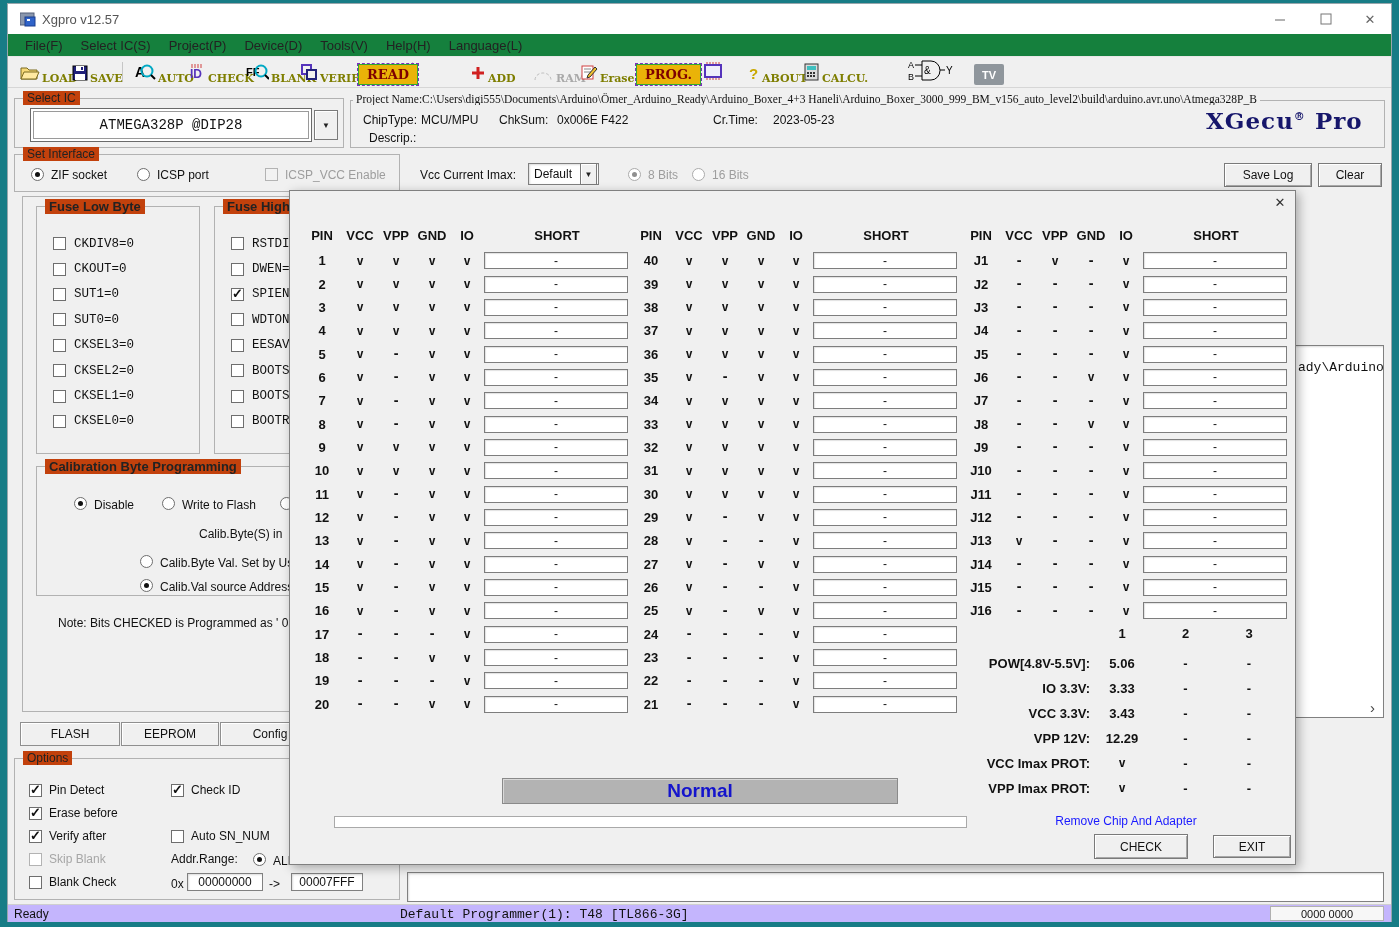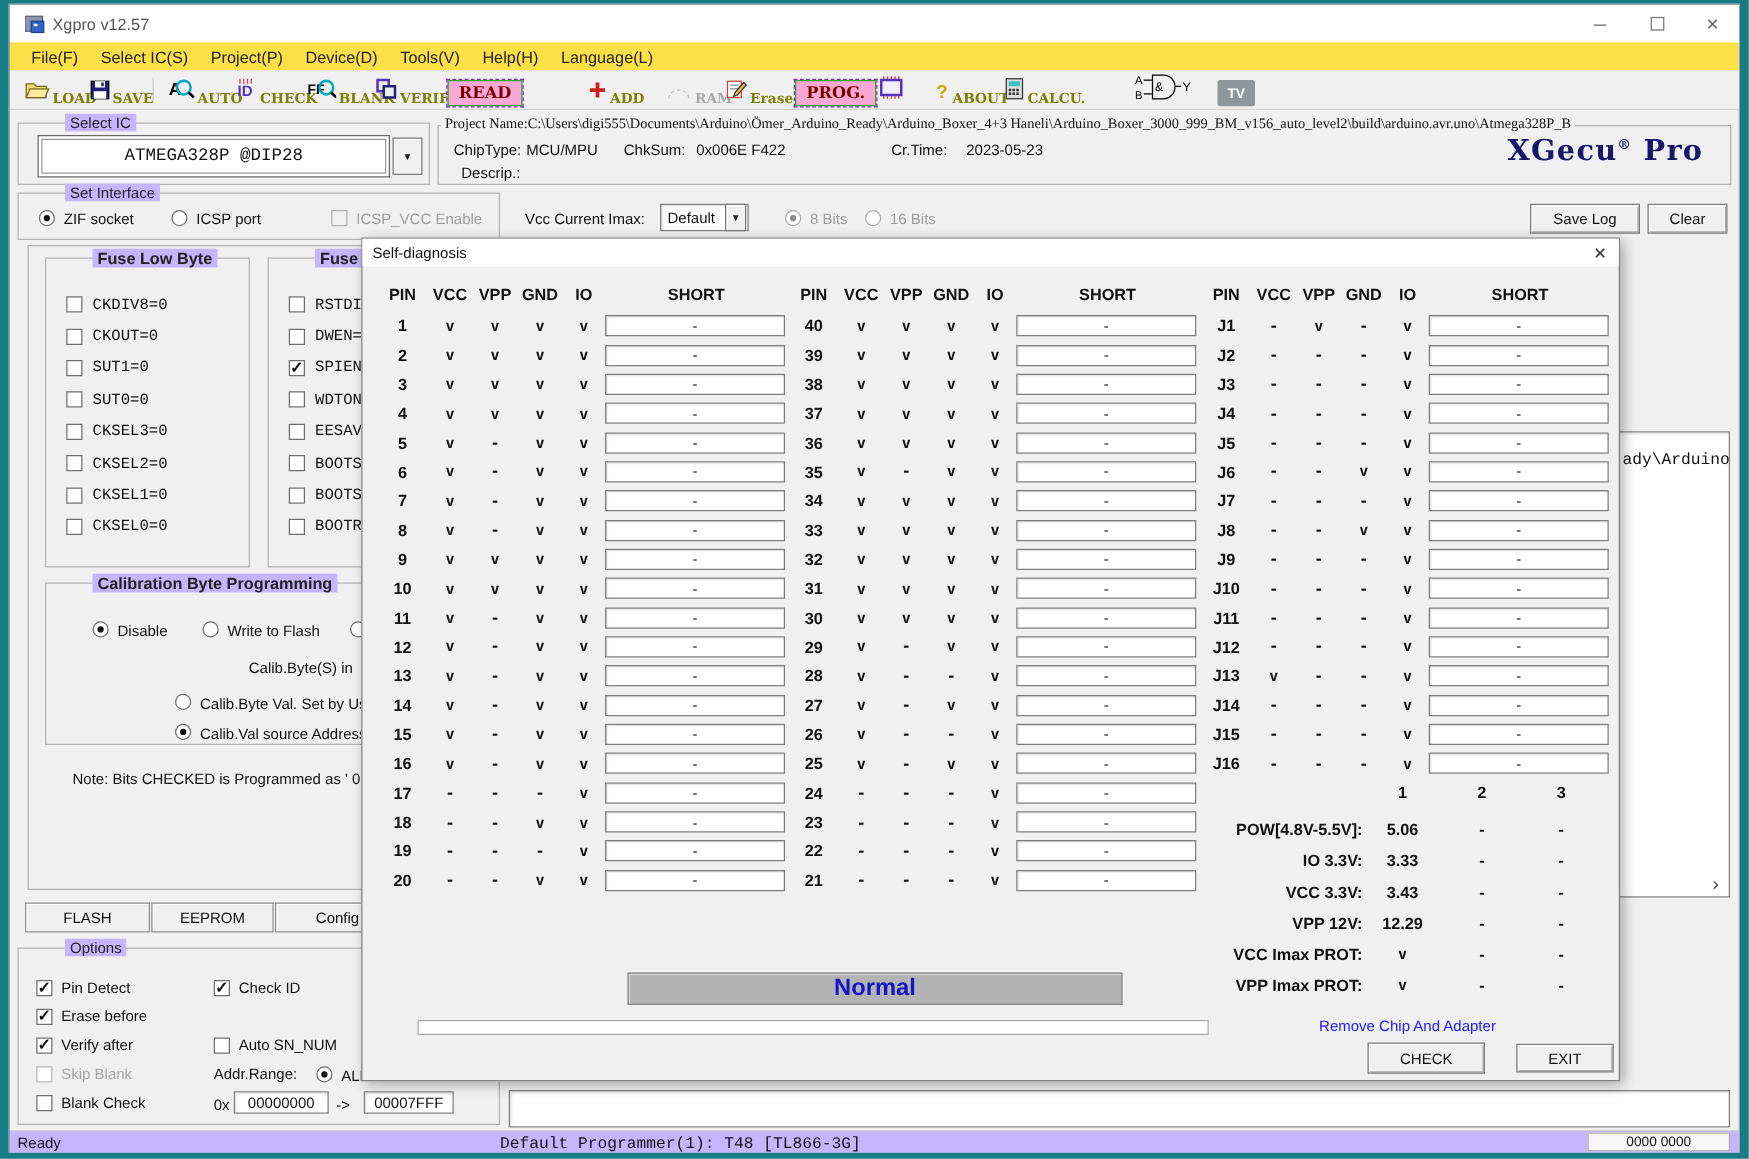--- a/index.html
+++ b/index.html
@@ -3,32 +3,32 @@
 <meta charset="utf-8">
 <style>
   * { box-sizing: border-box; margin: 0; padding: 0; }
   html,body { width:1399px; height:927px; }
   body { position:relative; overflow:hidden; background:#177c86; font-family:"Liberation Sans",sans-serif; color:#111; }
   .win-bg { position:absolute; left:7px; top:3px; width:1385px; height:919px; background:#f0f0f0; border:1px solid #97a6ac; }
   .titlebar { position:absolute; left:8px; top:4px; width:1383px; height:30px; background:#fff; }
   .title-text { position:absolute; left:34px; top:8px; font-size:13px; color:#555; }
   .app-icon { position:absolute; left:12px; top:7px; }
   .wc { position:absolute; top:4px; height:30px; width:44px; display:flex; align-items:center; justify-content:center; color:#666; font-size:13px; }
-  .menubar { position:absolute; left:8px; top:34px; width:1383px; height:22px; background:#fde047; display:flex; align-items:center; padding-left:8px; }
+  .menubar { position:absolute; left:8px; top:34px; width:1383px; height:22px; background:#15803d; display:flex; align-items:center; padding-left:8px; }
   .menu-item { font-size:13px; color:#222; padding:0 9px; }
   .toolbar { position:absolute; left:8px; top:56px; width:1383px; height:32px; background:#f0f0f0; border-top:1px solid #e7e7e7; border-bottom:1px solid #d6d6d6; }
   .tb-item { position:absolute; top:2px; height:28px; display:flex; align-items:flex-end; gap:2px; padding-bottom:2px; }
   .tb-label { font:bold 11px "DejaVu Serif",serif; color:#7e7e00; }
   .tb-label.gray { color:#a9a9a9; }
-  .tb-box { font:bold 13px "DejaVu Serif",serif; color:#7d0000; border:1px solid #31a931; outline:1px dashed #7b2fbe; padding:2px 8px; background:#f9a8d4; }
+  .tb-box { font:bold 13px "DejaVu Serif",serif; color:#7d0000; border:1px solid #31a931; outline:1px dashed #7b2fbe; padding:2px 8px; background:#eab308; }
   .tb-sep { position:absolute; top:5px; bottom:5px; width:1px; background:#c6c6c6; }
   .tv-box { width:30px; height:21px; background:#8f969c; border-radius:2px; color:#fff; font:bold 11px "Liberation Sans",sans-serif; display:flex; align-items:center; justify-content:center; }
 
   .gbox { position:absolute; border:1px solid #b2b2b2; }
-  .gbox > .legend { position:absolute; top:-8px; left:8px; background:#c4b5fd; padding:0 4px; font-size:12px; color:#222; white-space:nowrap;margin-left:29px; }
+  .gbox > .legend { position:absolute; top:-8px; left:8px; background:#c2410c; padding:0 4px; font-size:12px; color:#222; white-space:nowrap; }
   .legend.bold { font-weight:bold; font-size:13px; }
   .lab12 { position:absolute; font-size:12px; white-space:nowrap; }
   .lab12.gray { color:#9d9d9d; }
   .mono12 { font:12.5px "Liberation Mono",monospace; }
 
   .cb { position:absolute; width:13px; height:13px; background:#fff; border:1px solid #6e6e6e; }
   .cb.disabled { border-color:#b3b3b3; background:#f2f2f2; }
   .rb { position:absolute; width:13px; height:13px; border-radius:50%; background:#fff; border:1px solid #6e6e6e; }
   .rb.sel::after { content:""; position:absolute; left:3px; top:3px; width:5px; height:5px; border-radius:50%; background:#111; }
   .rb.disabled { border-color:#ababab; }
@@ -441,23 +441,20 @@
 </div>
 <div class="inset" style="left:407px;top:872px;width:977px;height:30px"></div>
 
 <div class="statusbar">
   <span class="sb-left">Ready</span>
   <span class="sb-center">Default Programmer(1): T48 [TL866-3G]</span>
   <span class="sb-right">0000 0000</span>
 </div>
 
 <div class="dialog">
-  <div class="dlg-title">
-    <span>Self-diagnosis</span>
-  </div>
   <div class="dlg-close">✕</div>
   <div class="diag-block" id="diag-block-0" style="left:12px">
       <div class="diag-row hd-row">
         <span class="hd">PIN</span>
         <span class="hd">VCC</span>
         <span class="hd">VPP</span>
         <span class="hd">GND</span>
         <span class="hd">IO</span>
         <span class="hd">SHORT</span>
       </div>

